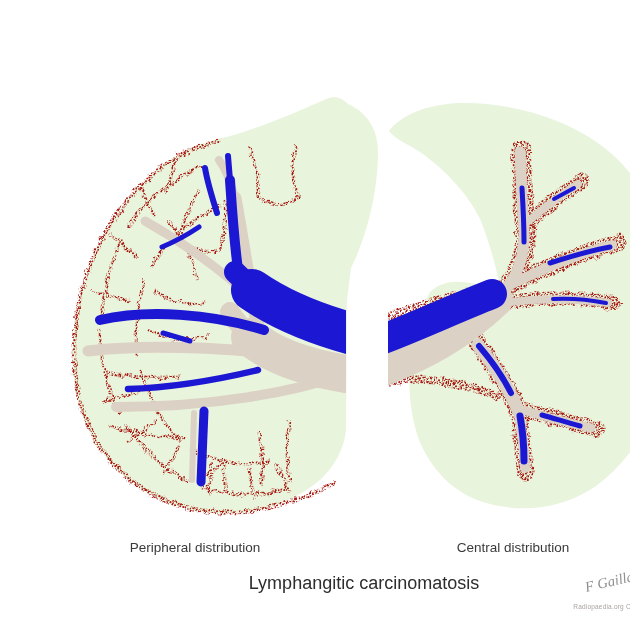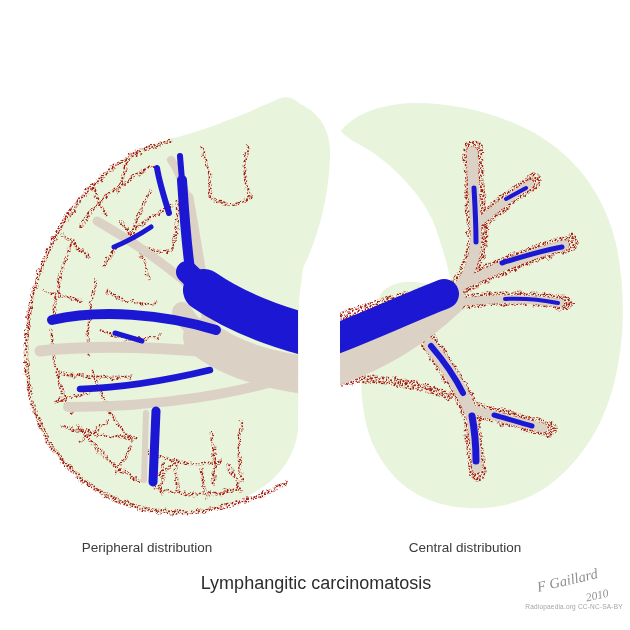--- a/index.html
+++ b/index.html
@@ -1,17 +1,17 @@
 <!DOCTYPE html>
 <html><head>
 <meta charset="utf-8">
 <style>
   html,body{margin:0;padding:0;background:#fff;}
   body{width:630px;height:630px;overflow:hidden;font-family:"Liberation Sans",sans-serif;}
-  #stage{width:580px;height:630px;position:relative;}
+  #stage{width:580px;height:630px;position:relative;padding-left:48px;}
   svg{display:block;}
   text{user-select:none;}
   .lbl{font-size:13.5px;}
   .ttl{font-size:18px;}
   .sig{font-family:"Liberation Serif",serif;font-style:italic;}
   .lic{font-size:6.5px;letter-spacing:.2px;}
 </style>
 </head>
 <body>
 

